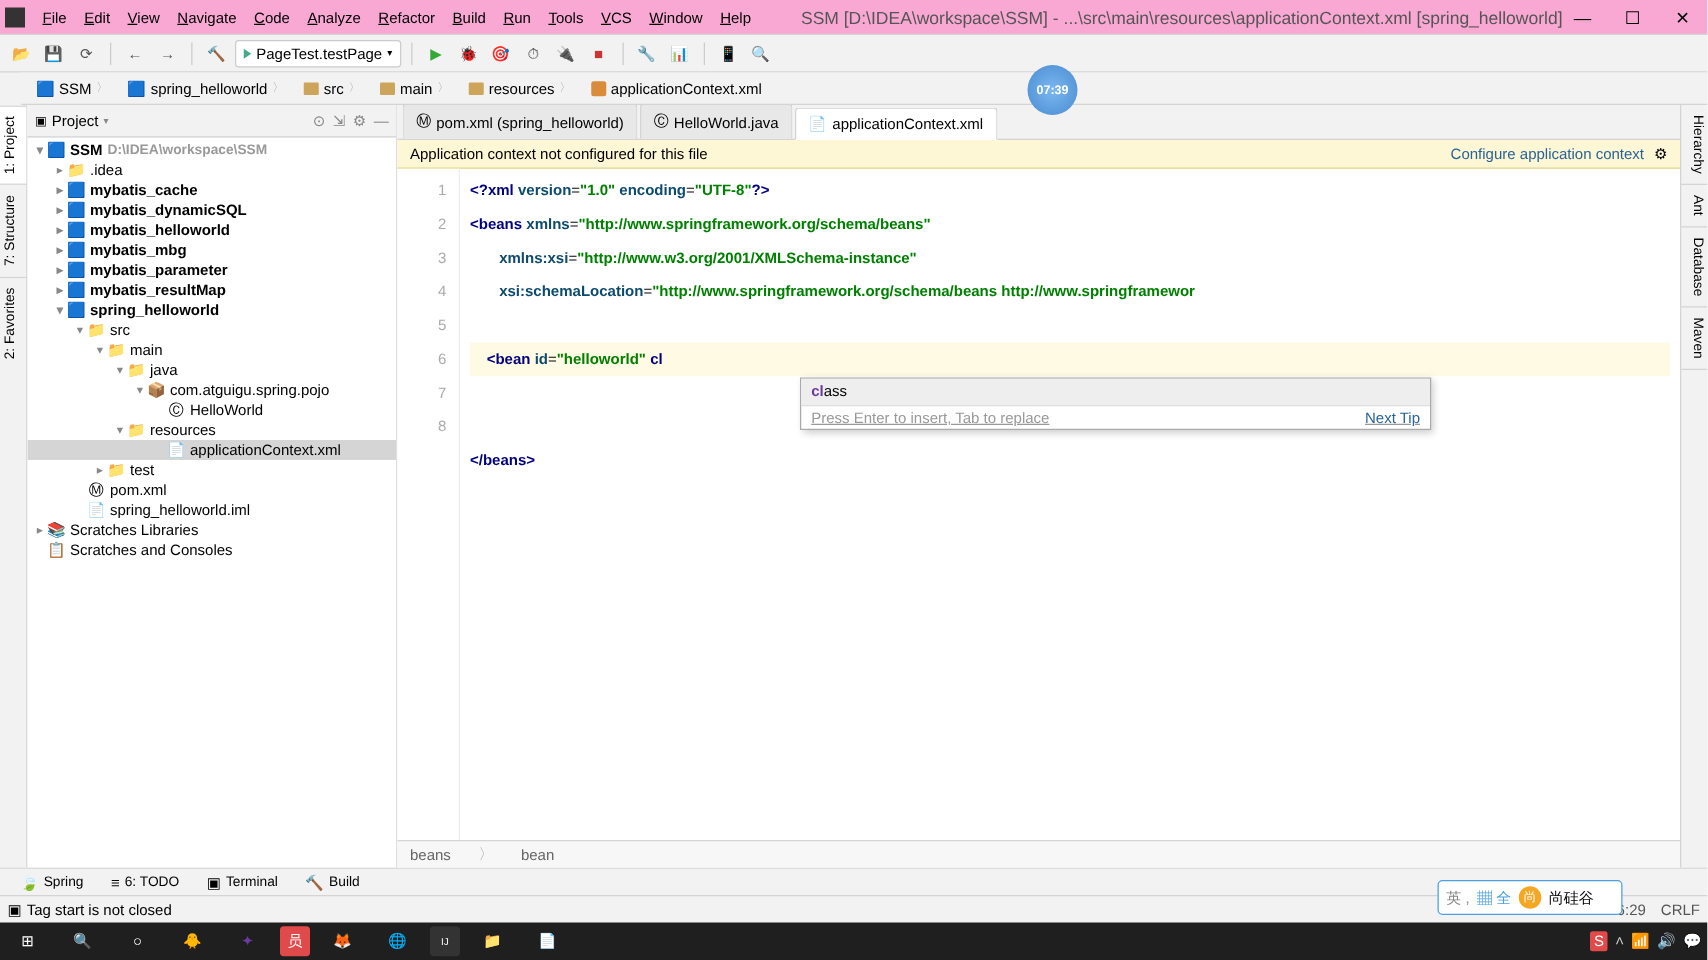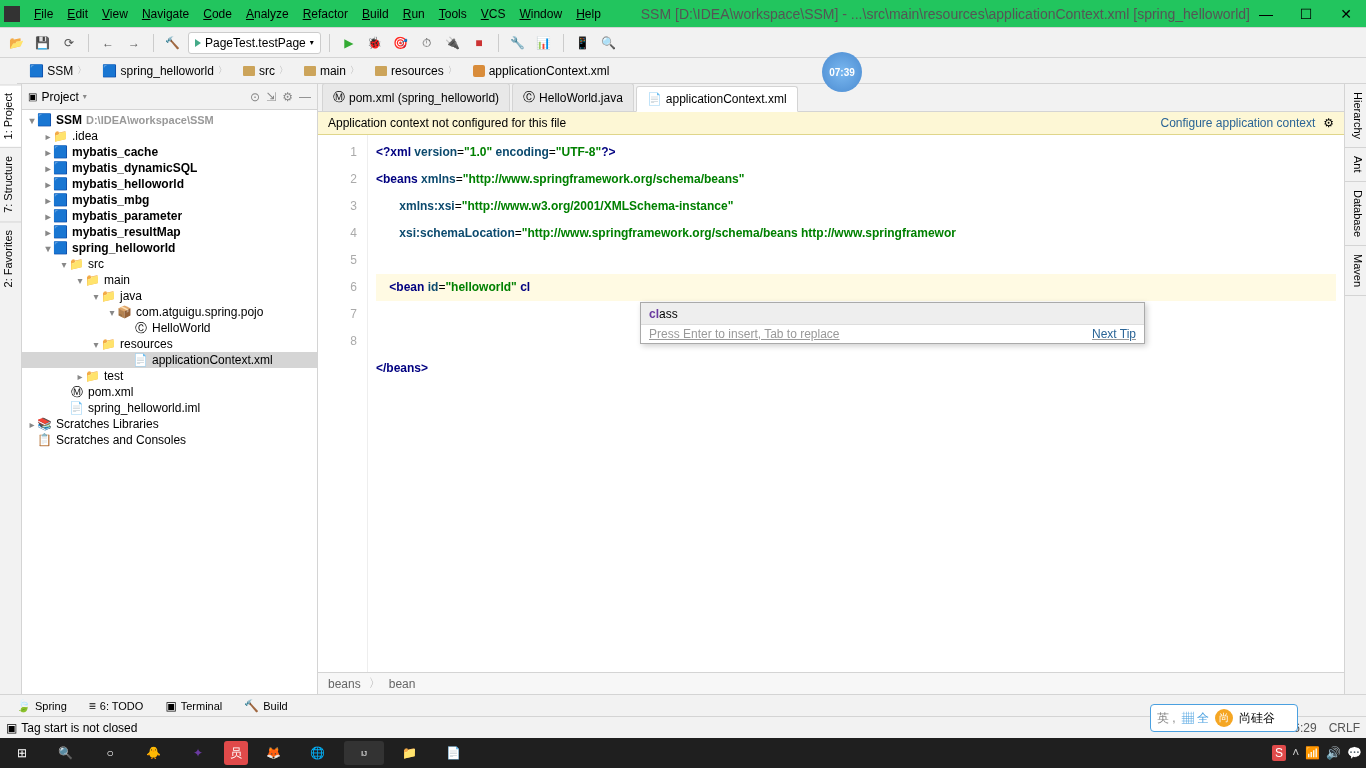--- a/index.html
+++ b/index.html
@@ -1,18 +1,18 @@
 <!DOCTYPE html>
 <html><head>
 <meta charset="utf-8">
 <style>
 * { margin: 0; padding: 0; box-sizing: border-box; font-family: "Segoe UI", Arial, sans-serif; font-size: 12px; }
 body { background: #f2f2f2; width: 1366px; height: 768px; overflow: hidden; position: relative; }
 
-.title-bar { height: 28px; background: #22c55e; display: flex; align-items: center; padding: 0 4px; border-bottom: 1px solid #d4d4d4; }
+.title-bar { height: 28px; background: #f9a8d4; display: flex; align-items: center; padding: 0 4px; border-bottom: 1px solid #d4d4d4; }
 .title-bar .logo { width: 16px; height: 16px; background: #333; margin-right: 8px; }
 .menu-bar { display: flex; gap: 2px; }
 .menu-item { padding: 2px 6px; cursor: pointer; }
 .menu-item u { text-decoration: underline; }
 .title-text { flex: 1; text-align: right; padding-left: 12px; color: #555; font-size: 14px; }
 .win-controls { display: flex; gap: 8px; }
 .win-btn { width: 32px; height: 22px; display: flex; align-items: center; justify-content: center; cursor: pointer; font-size: 14px; }
 
 .toolbar { height: 30px; background: #f2f2f2; display: flex; align-items: center; padding: 0 6px; gap: 4px; border-bottom: 1px solid #d4d4d4; }
 .tb-icon { width: 22px; height: 22px; display: flex; align-items: center; justify-content: center; cursor: pointer; color: #555; }
@@ -65,21 +65,21 @@
 .code .str { color: #008000; font-weight: bold; }
 .code .tag { color: #000080; font-weight: bold; }
 .code .highlight-line { background: #fffae3; display: block; }
 .code .cursor-typing { color: #000080; font-weight: bold; }
 
 .autocomplete { position: absolute; left: 640px; top: 302px; width: 505px; background: #fff; border: 1px solid #aaa; box-shadow: 2px 2px 6px rgba(0,0,0,0.2); z-index: 10; }
 .autocomplete .item { padding: 3px 8px; background: #eee; font-family: Consolas, monospace; font-size: 13px; }
 .autocomplete .item .match { color: #6a3aa0; font-weight: bold; }
 .autocomplete .hint { padding: 2px 8px; font-size: 10px; color: #999; display: flex; justify-content: space-between; border-top: 1px solid #ddd; text-decoration: underline; }
 
-.breadcrumb-bar { height: 22px; background: #f7f7f7; border-top: 1px solid #d4d4d4; display: flex; align-items: center; padding: 0 10px; font-size: 11px; color: #666; gap: 8px; }
+.breadcrumb-bar { height: 22px; background: #f7f7f7; border-top: 1px solid #d4d4d4; display: flex; align-items: center; padding: 0 10px; font-size: 11px; color: #666; gap: 22px; }
 
 .bottom-tabs { height: 22px; background: #f2f2f2; border-top: 1px solid #d4d4d4; display: flex; align-items: center; padding: 0 6px; gap: 2px; }
 .btab { padding: 2px 10px; cursor: pointer; display: flex; align-items: center; gap: 4px; font-size: 11px; }
 
 .status-bar { height: 22px; background: #f2f2f2; border-top: 1px solid #d4d4d4; display: flex; align-items: center; padding: 0 6px; font-size: 11px; }
 .status-bar .msg { flex: 1; display: flex; align-items: center; gap: 4px; }
 .status-bar .right { display: flex; gap: 12px; color: #555; }
 
 .time-badge { position: absolute; left: 810px; top: 52px; width: 40px; height: 40px; background: radial-gradient(circle,#7ab8f0 0%,#4a8ad0 100%); border-radius: 50%; display: flex; align-items: center; justify-content: center; color: #fff; font-size: 10px; font-weight: bold; z-index: 5; margin-left: 12px; }
 
@@ -373,21 +373,21 @@
 
 <div class="taskbar">
   <div class="task-item">⊞</div>
   <div class="task-item">🔍</div>
   <div class="task-item">○</div>
   <div class="task-item" style="color:#f5a623">🐥</div>
   <div class="task-item" style="color:#6a3aa0">✦</div>
   <div class="task-item" style="background:#e04a4a;border-radius:3px;width:24px;height:24px">员</div>
   <div class="task-item" style="color:#f57c00">🦊</div>
   <div class="task-item">🌐</div>
-  <div class="task-item" style="background:#333;border-radius:3px;width:40px;height:24px;font-size:8px">IJ</div>
+  <div class="task-item" style="background:#333;border-radius:3px;width:24px;height:24px;font-size:8px">IJ</div>
   <div class="task-item">📁</div>
   <div class="task-item">📄</div>
   <div class="task-right">
     <span style="background:#e04a4a;padding:1px 3px;border-radius:2px;color:#fff">S</span>
     <span>˄</span>
     <span>📶</span>
     <span>🔊</span>
     <span>💬</span>
   </div>
 </div>

